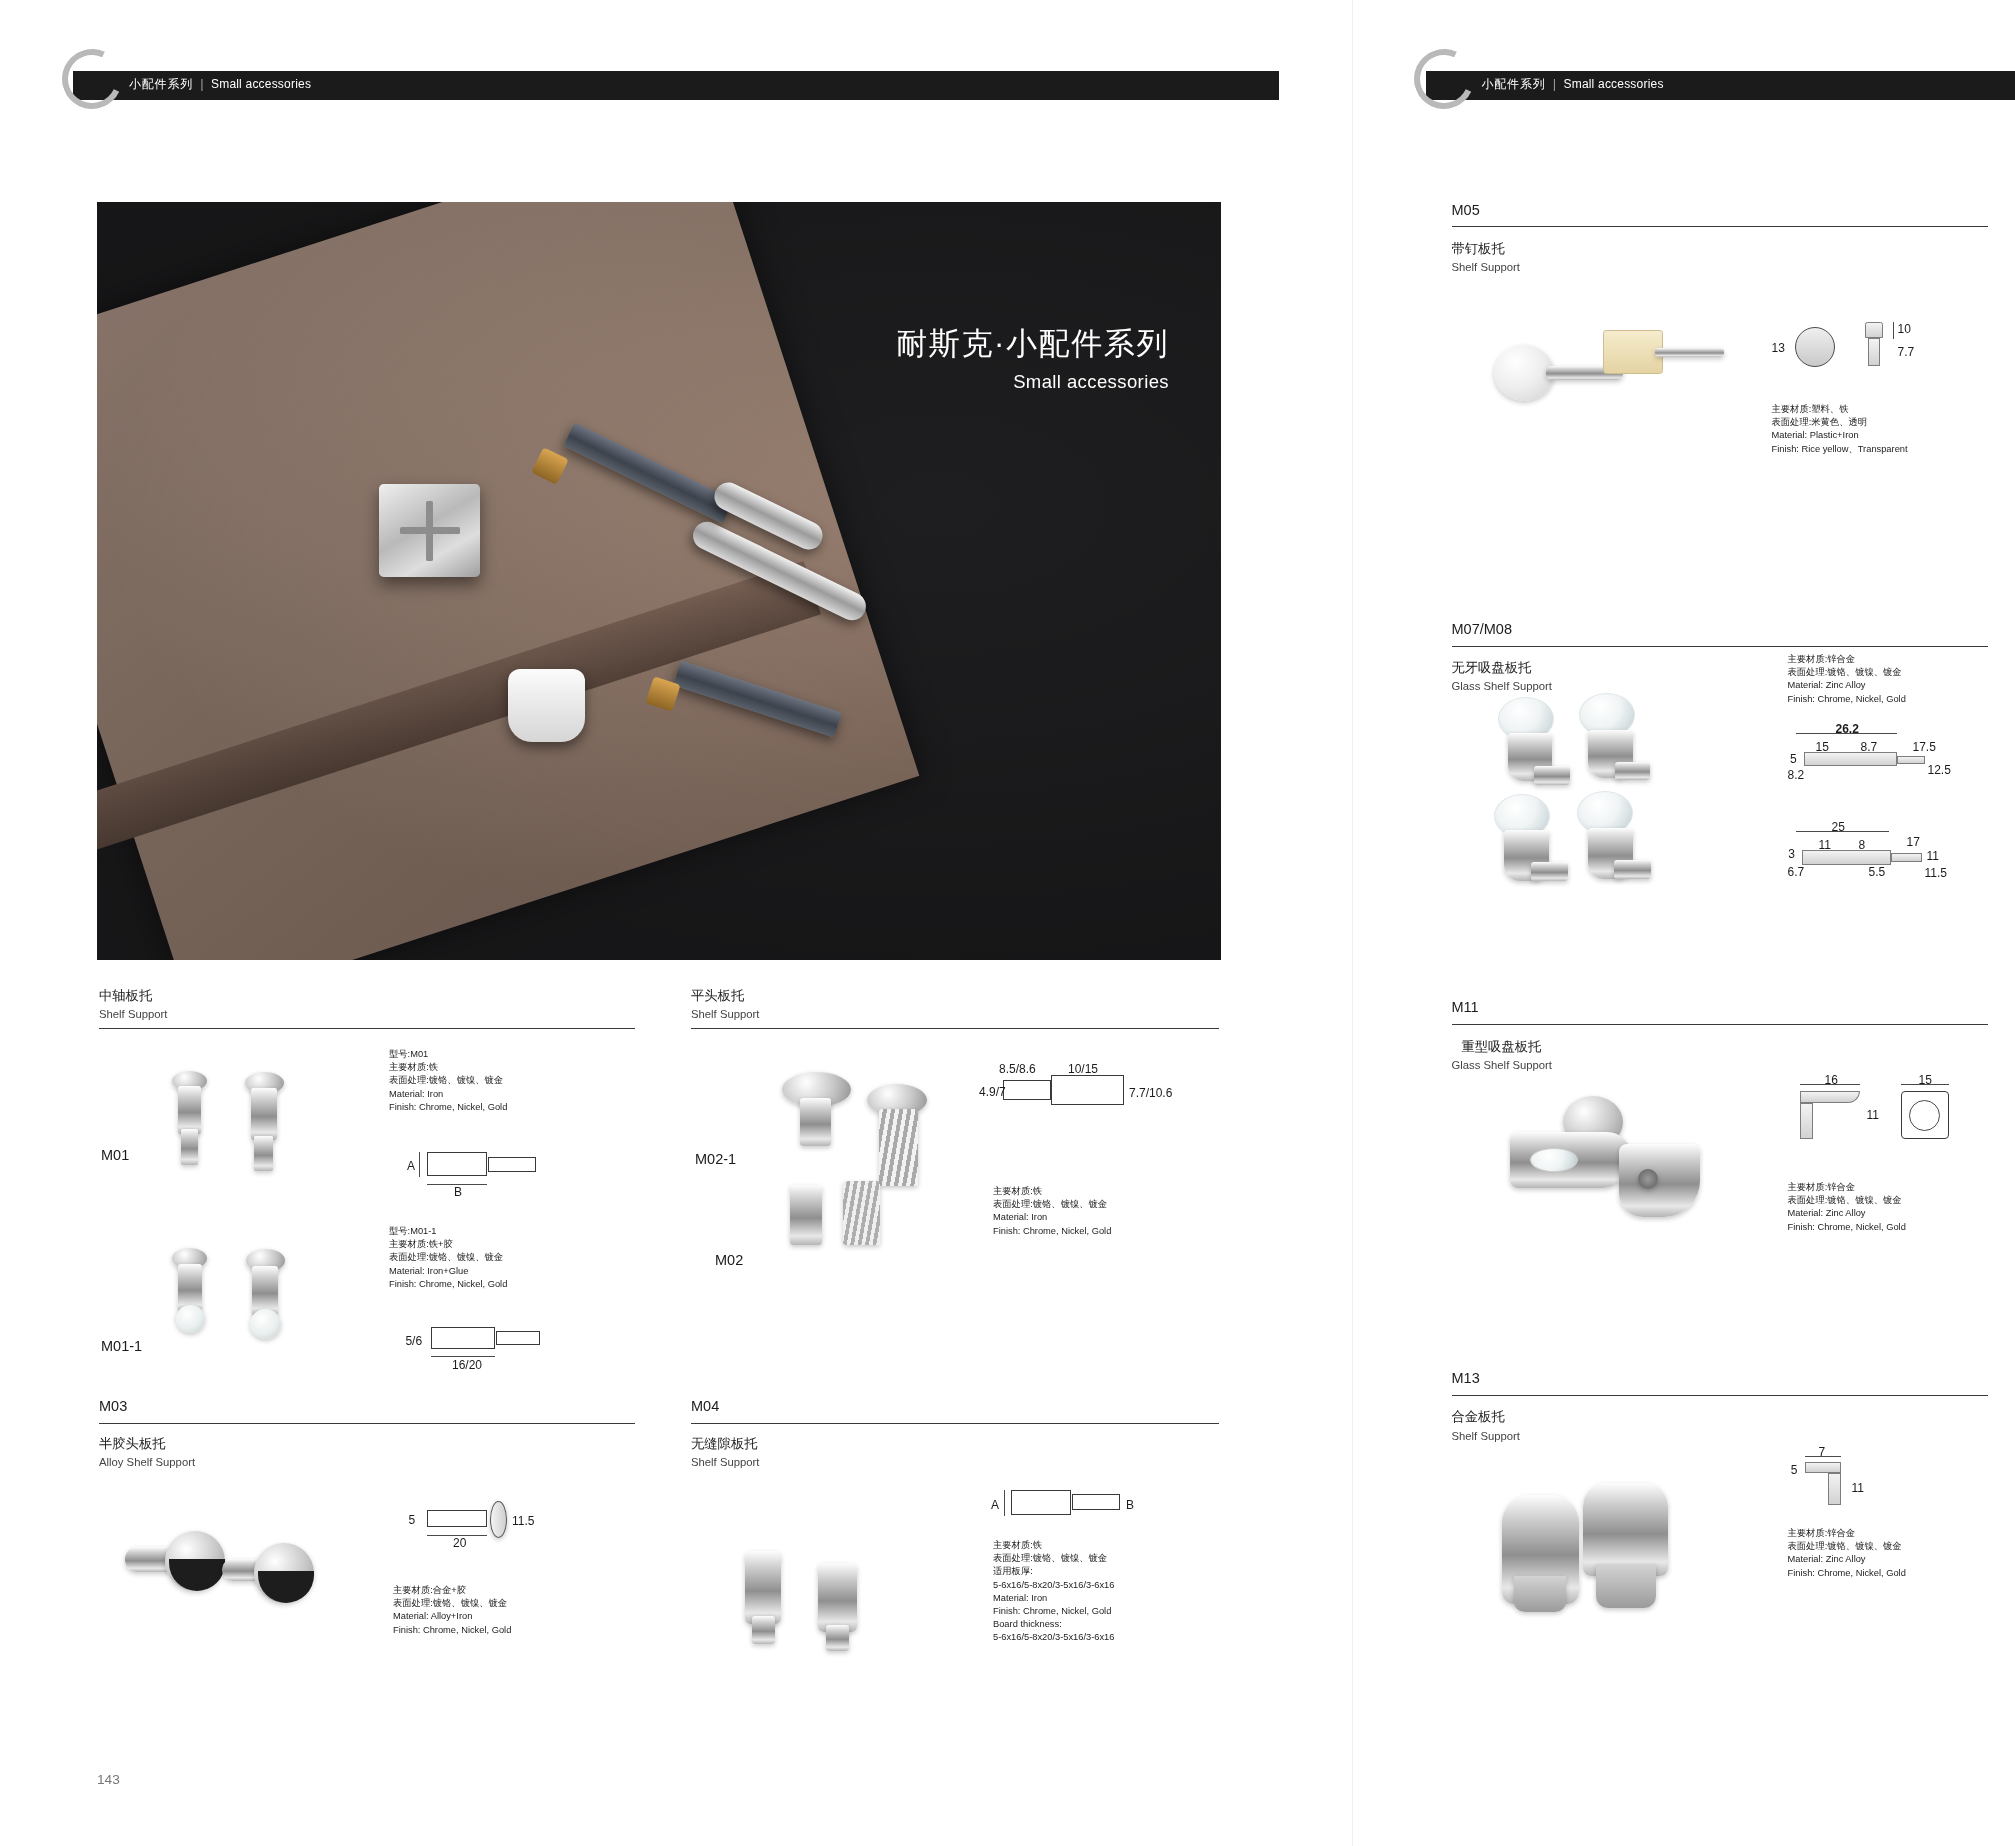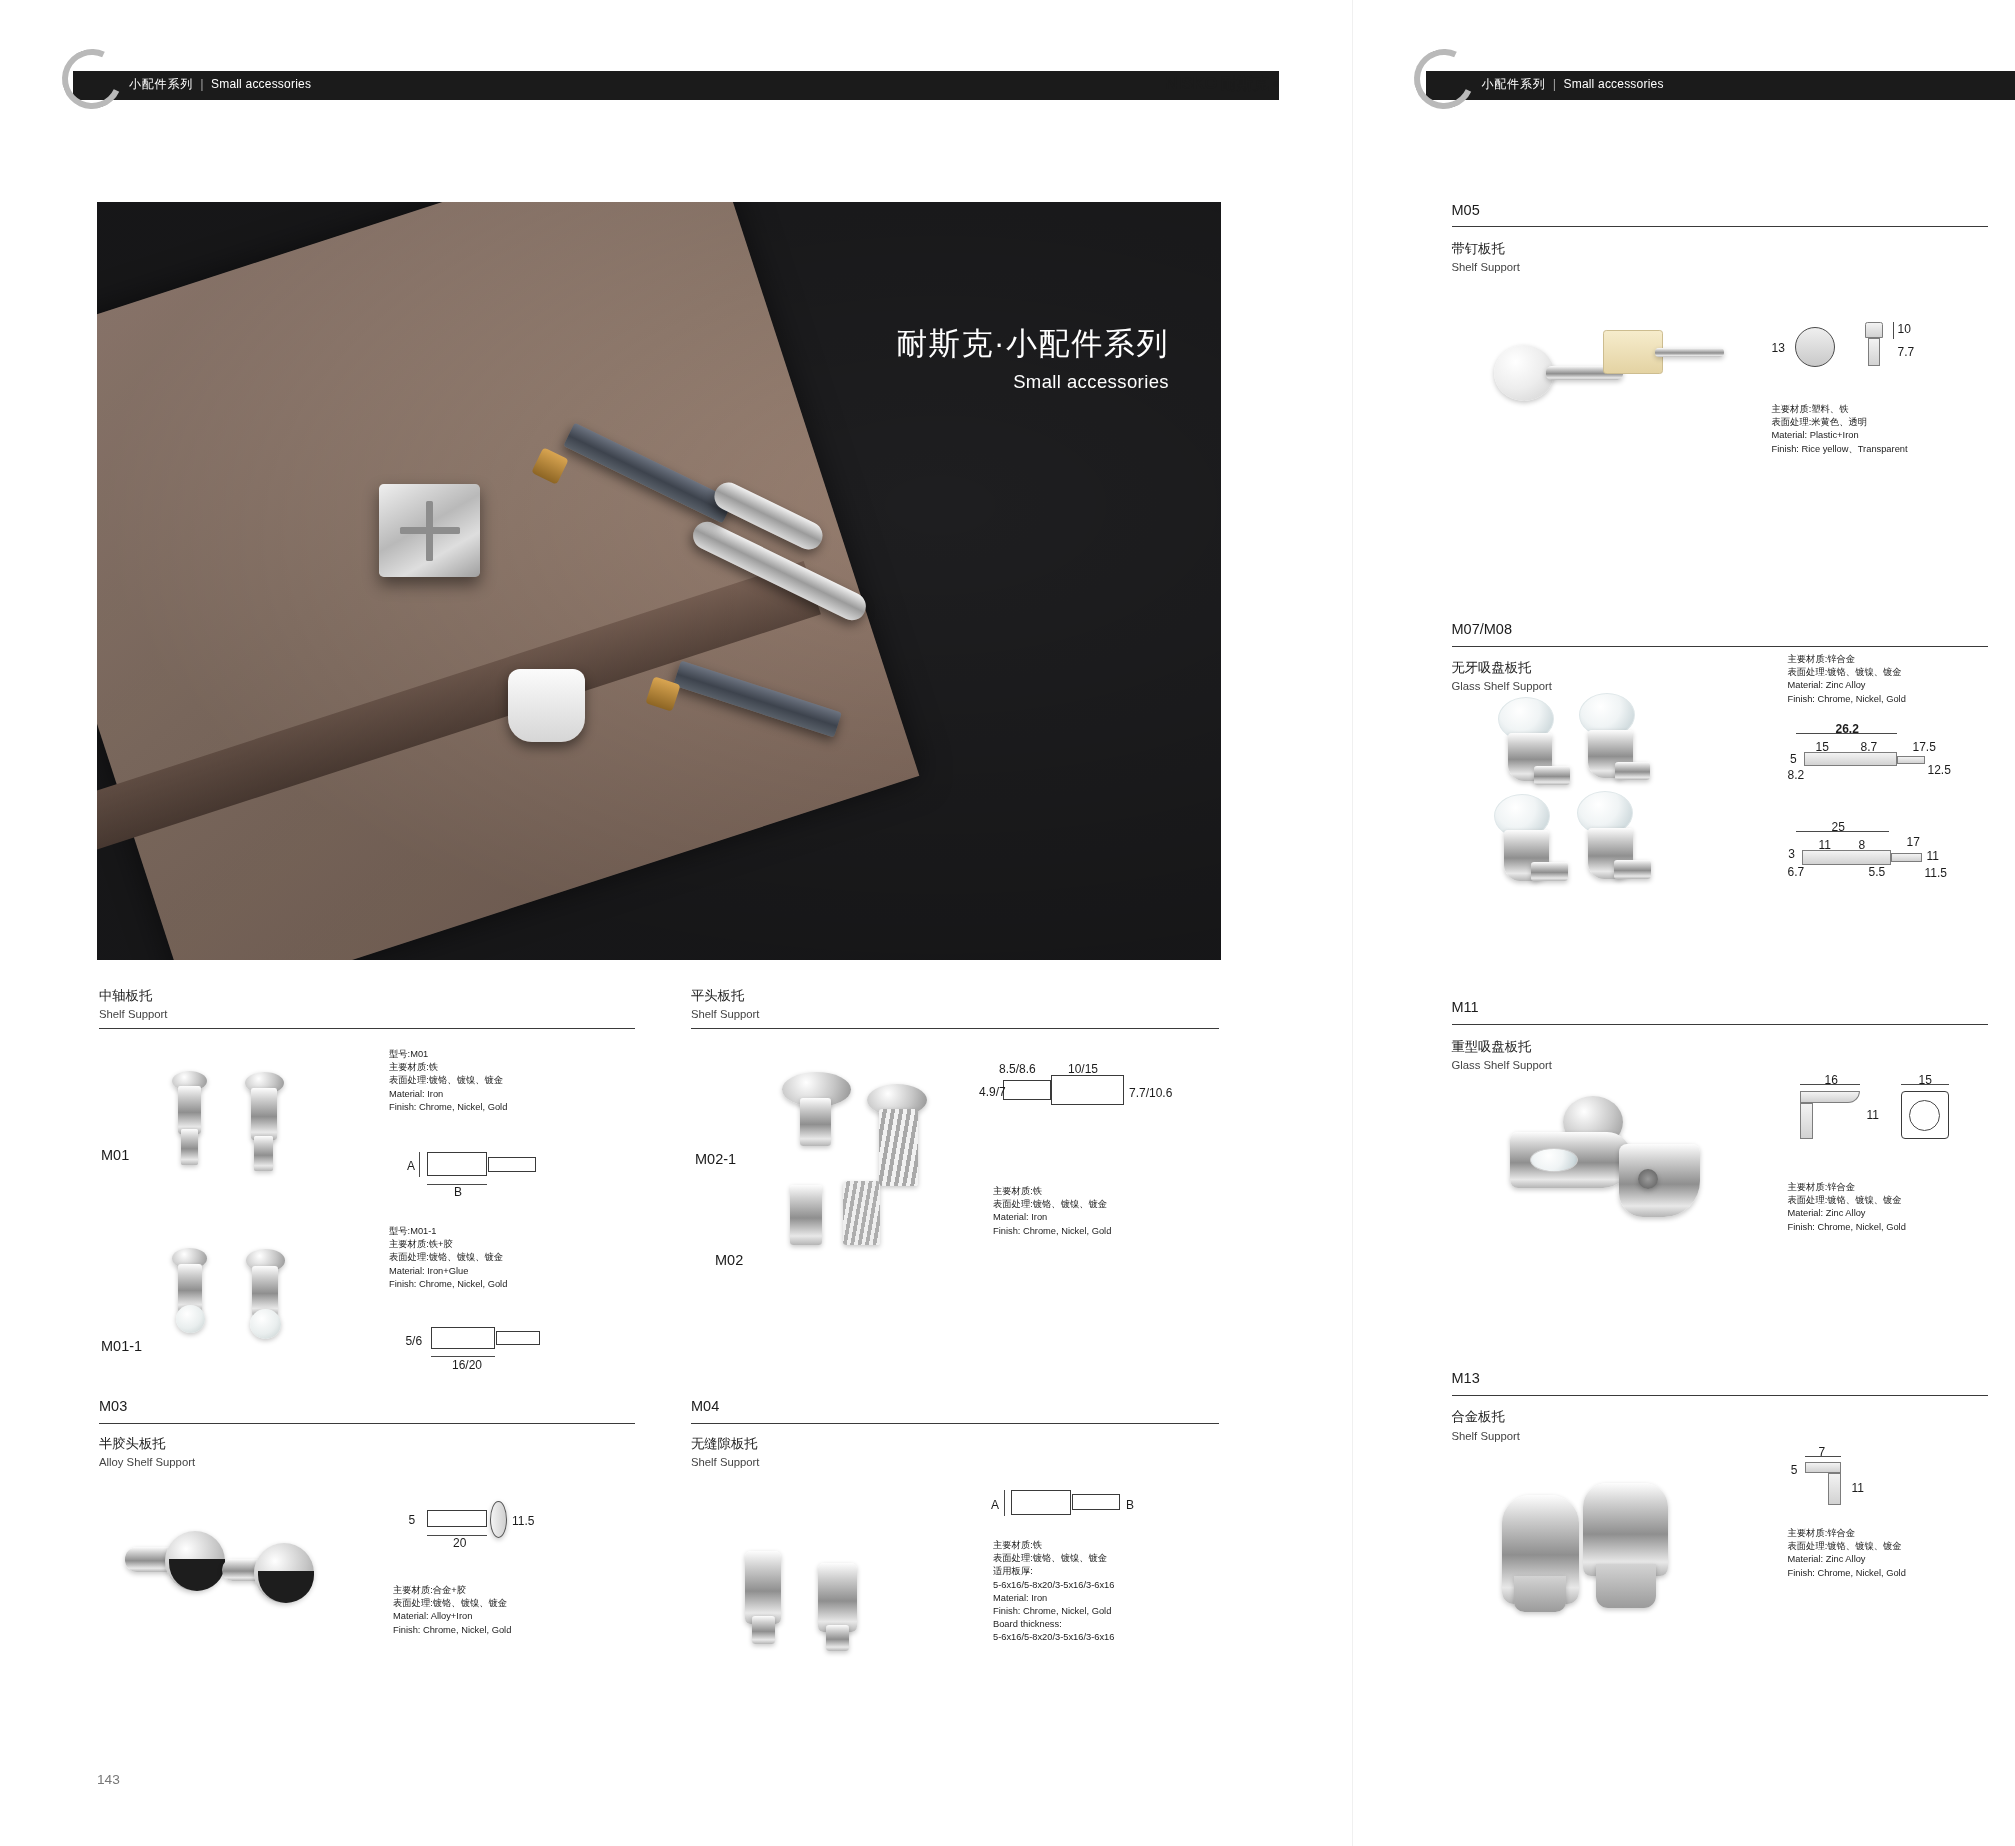--- a/index.html
+++ b/index.html
@@ -511,21 +511,21 @@
       <div class="gray-shape" style="left:103px; top:26.6px; width:31px; height:9.7px;"></div>
       <div class="dim-txt" style="left:0.8px; top:21px;">3</div>
       <div class="dim-txt" style="left:0px; top:39px;">6.7</div>
       <div class="dim-txt" style="left:81px; top:39px;">5.5</div>
       <div class="dim-txt" style="left:139px; top:23.4px;">11</div>
       <div class="dim-txt" style="left:137px; top:40px;">11.5</div>
     </div>
 
     <div class="code-label" style="left:99px; top:999px;">M11</div>
     <div class="sec-rule" style="left:99px; top:1024px; width:536px;"></div>
-    <div class="sec-cn" style="left:99px; top:1038px;text-align:center;">重型吸盘板托</div>
+    <div class="sec-cn" style="left:109px; top:1038px;text-align:center;">重型吸盘板托</div>
     <div class="sec-en" style="left:99px; top:1059px;">Glass Shelf Support</div>
 
     <div class="art" style="left:133px; top:1096px; width:282px; height:153px;">
       <div class="metal-cap" style="left:77px; top:0px; width:60px; height:52px;"></div>
       <div class="metal-cyl" style="left:24px; top:36px; width:121px; height:56px; border-radius:8px 24px 28px 8px;"></div>
       <div class="glass-disc" style="left:44px; top:52px; width:48px; height:24px; border:0.8px solid #cfcfcf;"></div>
       <div class="metal-cyl" style="left:133px; top:48px; width:81px; height:73px; border-radius:8px 8px 36px 24px;"></div>
       <div class="metal-cap" style="left:152px; top:73px; width:20px; height:20px; background:radial-gradient(circle,#9b9b9b,#5a5a5a);"></div>
     </div>
 

